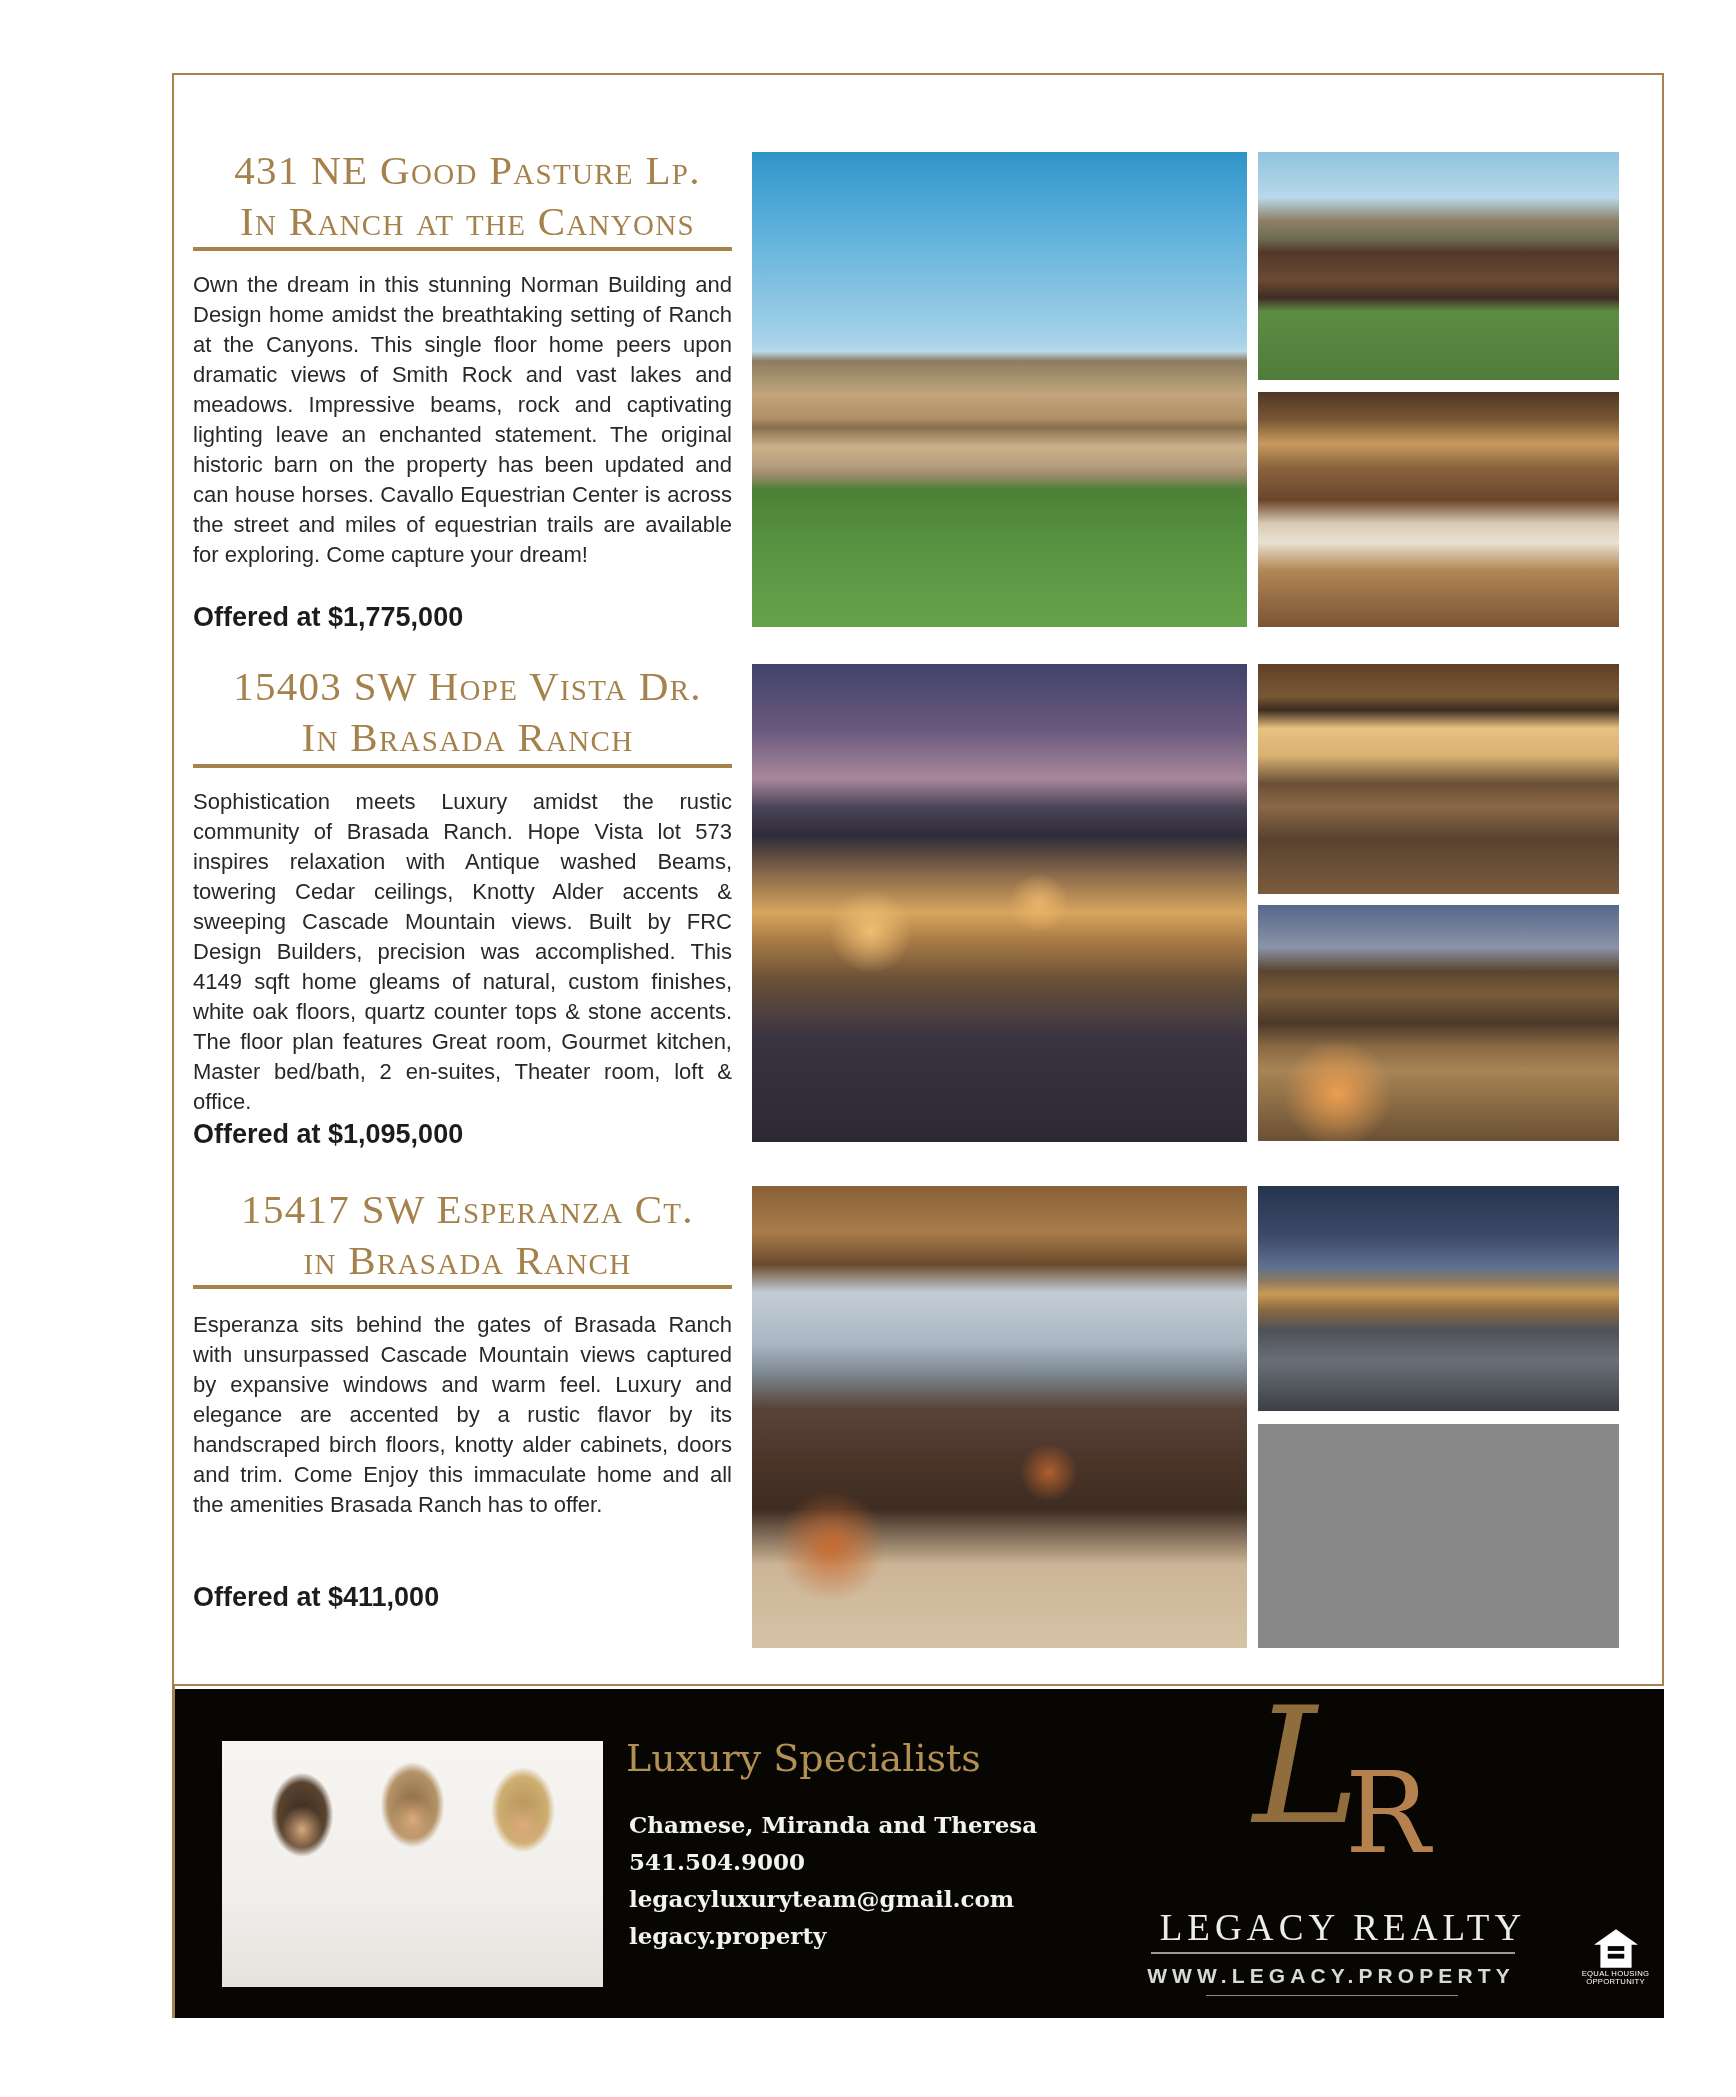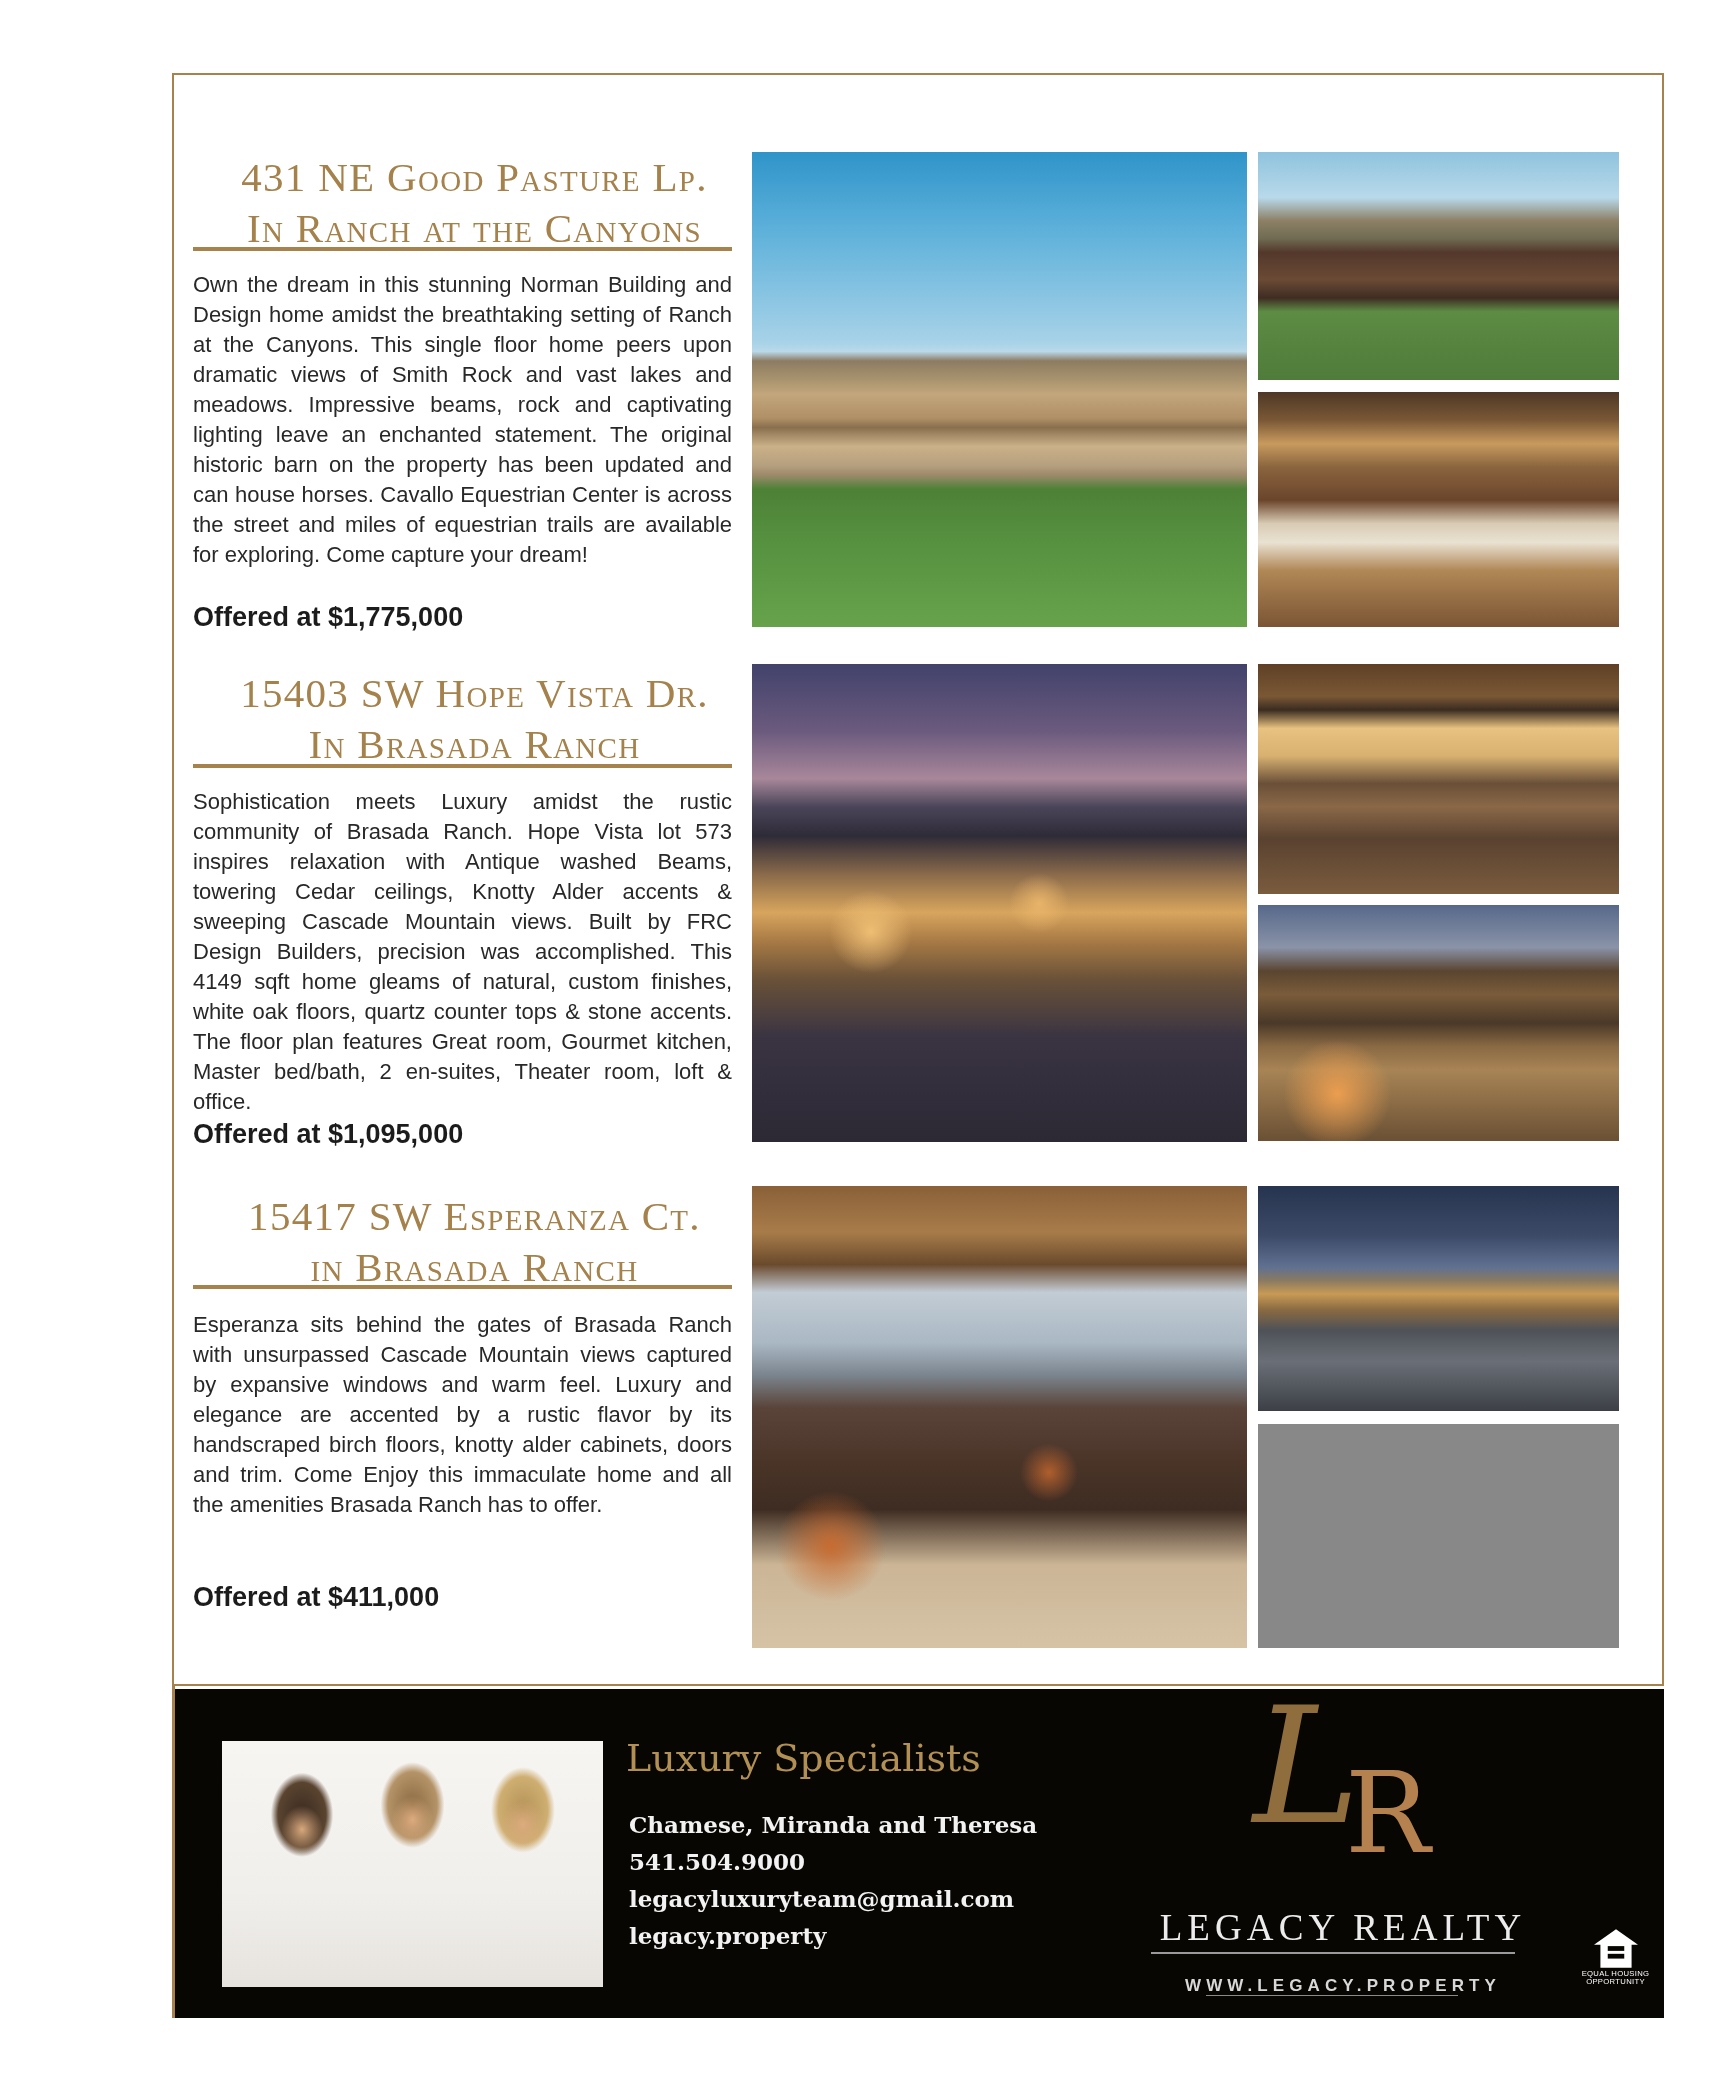--- a/index.html
+++ b/index.html
@@ -3,21 +3,21 @@
 <meta charset="utf-8">
 <style>
   html,body{margin:0;padding:0;background:#ffffff;}
   .page{position:relative;width:1736px;height:2097px;background:#ffffff;overflow:hidden;
         font-family:"Liberation Sans",sans-serif;}
   
   .frame{position:absolute;left:172px;top:73px;width:1492px;height:1613px;
          border:2.6px solid #a6824c;box-sizing:border-box;}
   .frame-left-ext{position:absolute;left:172px;top:1686px;width:2.6px;height:332px;background:#a6824c;}
   
-  .title{position:absolute;left:193px;width:539px;text-align:center;margin:12px;
+  .title{position:absolute;left:193px;width:539px;text-align:center;margin:5px;
          font-family:"Liberation Serif",serif;font-variant:small-caps;font-weight:normal;
          font-size:41px;line-height:51px;color:#a5814b;letter-spacing:1.3px;}
   .divider{position:absolute;left:193px;width:539px;height:3.9px;background:#a6824c;}
   .body-text{position:absolute;left:193px;width:539px;margin:0;text-align:justify;
              font-size:22px;line-height:30px;color:#282828;}
   .price{position:absolute;left:193px;width:539px;margin:0;font-size:27px;font-weight:bold;color:#1c1c1c;}
   .t1{top:140px}.d1{top:247px}.b1{top:270px}.p1{top:602px}
   .t2{top:656px}.d2{top:764px}.b2{top:787px}.p2{top:1119px}
   .t3{top:1179px}.d3{top:1285px}.b3{top:1310px}.p3{top:1582px}
   
@@ -71,22 +71,22 @@
   .contact{position:absolute;left:629px;top:1811px;font-family:"DejaVu Serif",serif;
     font-weight:bold;font-size:23px;color:#f2f2f2;}
   .contact div{height:37px;}
   .mono-l{position:absolute;left:1253px;top:1686px;font-family:"DejaVu Serif",serif;
     font-style:italic;font-size:161px;line-height:161px;color:#8f6d3c;}
   .mono-r{position:absolute;left:1345px;top:1757px;font-family:"DejaVu Serif",serif;
     font-size:113px;line-height:113px;color:#b5824f;}
   .brand-name{position:absolute;left:1138px;top:1894px;width:386px;margin:12px;text-align:center;
     font-family:"Liberation Serif",serif;font-weight:normal;font-size:37px;letter-spacing:5.1px;color:#ececec;}
   .brand-rule{position:absolute;left:1151px;top:1952px;width:364px;height:1.9px;background:#9a9a9a;}
-  .brand-url{position:absolute;left:1138px;top:1964px;width:386px;margin:12px;text-align:center;
-    font-size:17px;font-weight:bold;letter-spacing:5.1px;color:#d8d8d8;}
+  .brand-url{position:absolute;left:1138px;top:1964px;width:386px;margin:0;text-align:center;
+    font-size:21px;font-weight:bold;letter-spacing:5.1px;color:#d8d8d8;}
   .brand-rule2{position:absolute;left:1206px;top:1995px;width:252px;height:1.3px;background:#8a8a8a;}
   .eho{position:absolute;left:1580px;top:1929px;width:71px;text-align:center;color:#ffffff;}
   .eho-text{font-size:7.7px;line-height:8.4px;letter-spacing:0.3px;}
 </style>
 </head>
 <body>
 
 <div class="page">
   <div class="frame"></div>
   <div class="frame-left-ext"></div>

